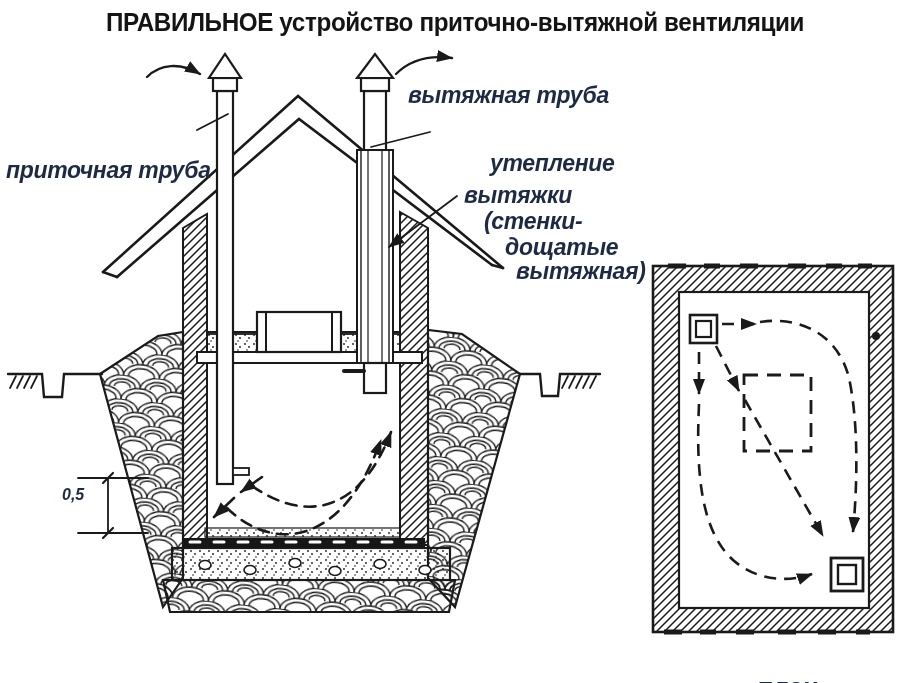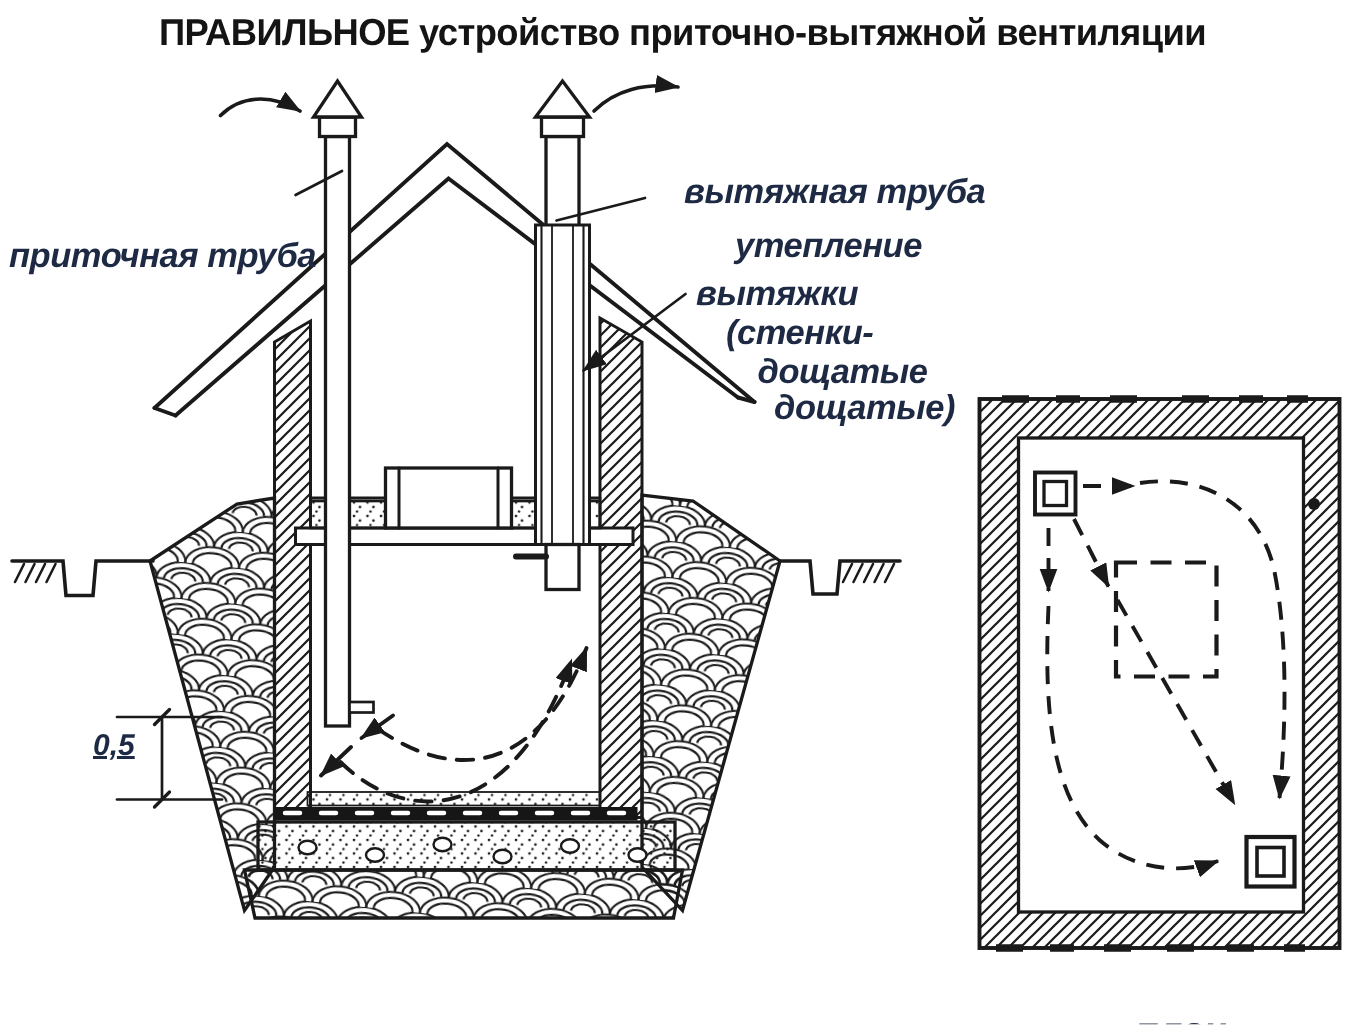--- a/index.html
+++ b/index.html
@@ -22,22 +22,21 @@
   .lbl{
     position:absolute;color:var(--label-ink);font-weight:bold;font-style:italic;
     font-size:23px;white-space:nowrap;letter-spacing:-0.3px;
   }
   .caption{
     position:absolute;color:var(--label-ink);font-weight:bold;font-style:italic;
     font-size:26px;text-align:center;letter-spacing:-0.3px;
   }
   .dim{
     position:absolute;color:var(--label-ink);font-weight:bold;font-style:italic;
-    font-size:20px;
-    text-decoration:underline;
+    font-size:16px;
   }
 </style>
 </head>
 <body>
 
 <div class="stage">
 
   <div class="title">ПРАВИЛЬНОЕ устройство приточно-вытяжной вентиляции</div>
 
   <svg width="910" height="683" viewBox="0 0 910 683">
@@ -194,25 +193,25 @@
         <path d="M699,352 V394" marker-end="url(#arrow)"></path>
         <path d="M699,404 C696,470 700,530 733,560 C758,582 790,582 812,574" marker-end="url(#arrow)"></path>
         <path d="M716,346 L739,391" marker-end="url(#arrow)"></path>
         <path d="M745,400 L823,536" marker-end="url(#arrow)"></path>
       </g>
     </g>
   </svg>
 
   <div class="lbl" style="left:6px;top:113px;margin-top:44px;">приточная труба</div>
 
-  <div class="lbl" style="left:408px;top:114px;margin-left:48px;">вытяжная труба</div>
+  <div class="lbl" style="left:408px;top:82px;">вытяжная труба</div>
 
   <div class="lbl" style="left:490px;top:150px;">утепление</div>
   <div class="lbl" style="left:464px;top:182px;">вытяжки</div>
   <div class="lbl" style="left:484px;top:208px;">(стенки-</div>
   <div class="lbl" style="left:505px;top:234px;">дощатые</div>
-  <div class="lbl" style="left:516px;top:258px;">дощатые)</div>
+  <div class="lbl" style="left:516px;top:258px;">вытяжная)</div>
 
   <div class="dim" style="left:62px;top:486px;">0,5</div>
 
 
   <div class="caption" style="left:712px;top:672px;width:150px;">план</div>
 </div>
 
 </body></html>

